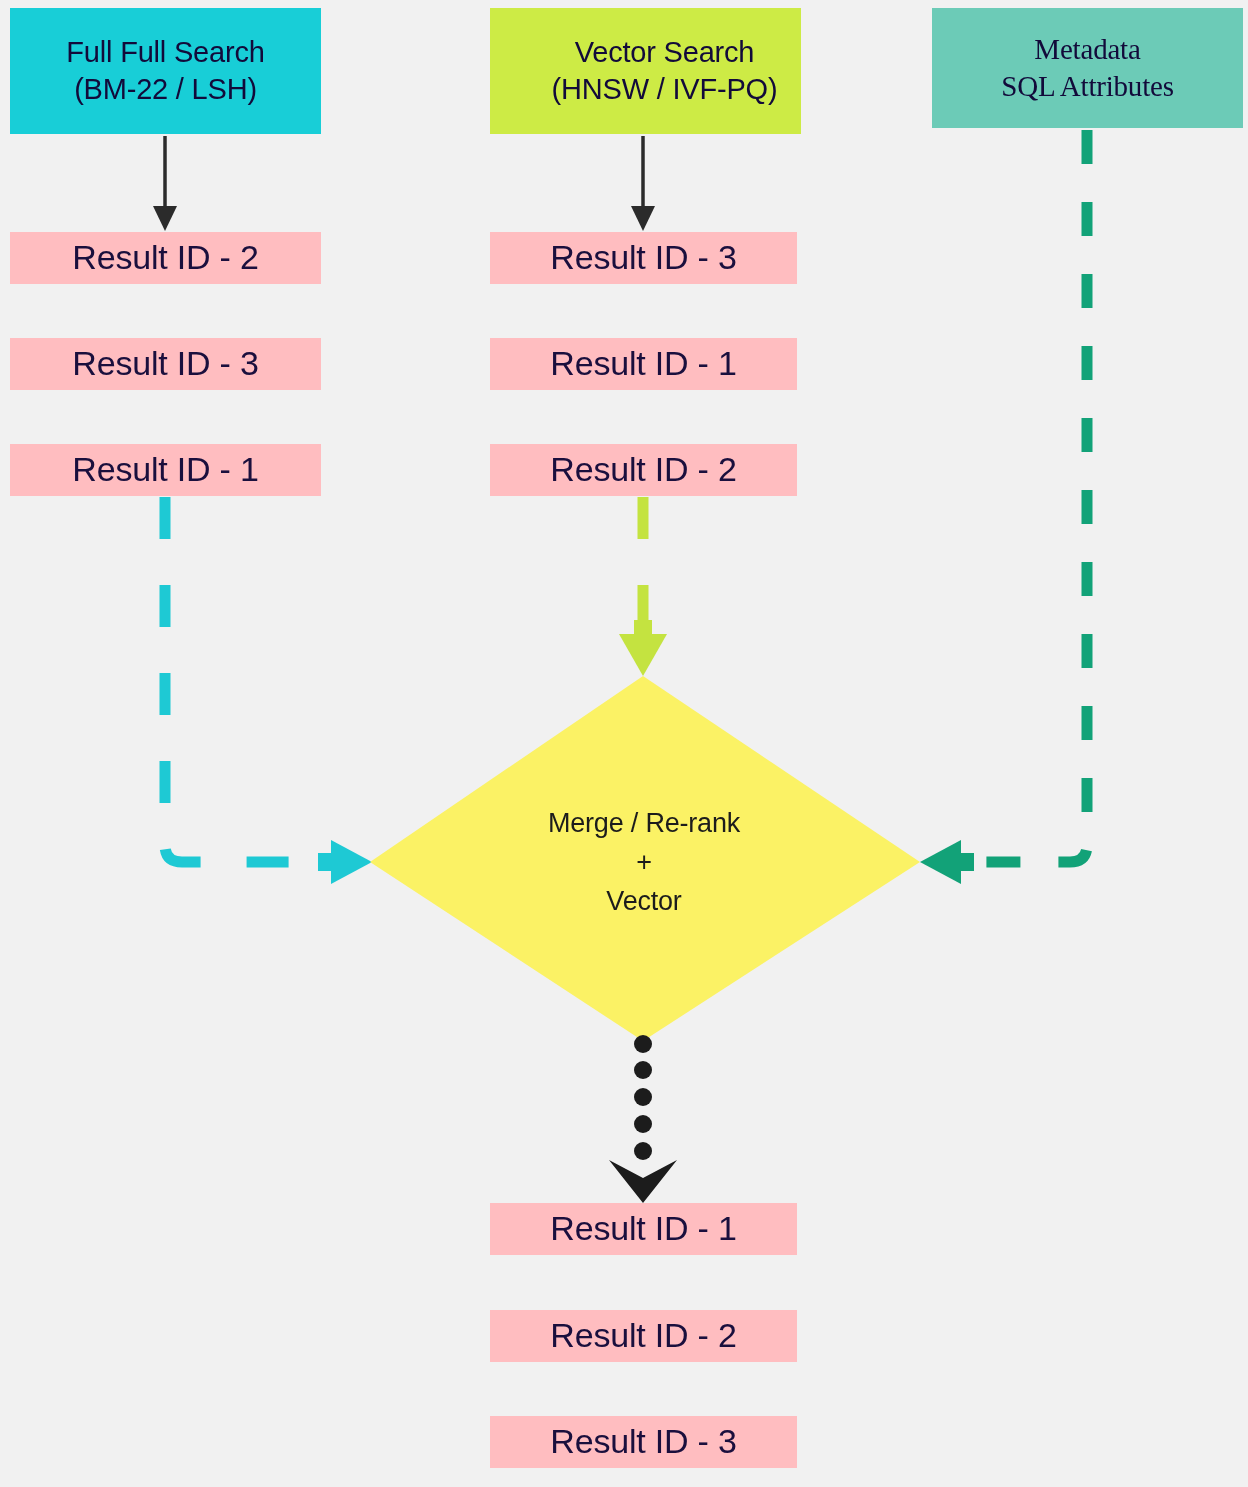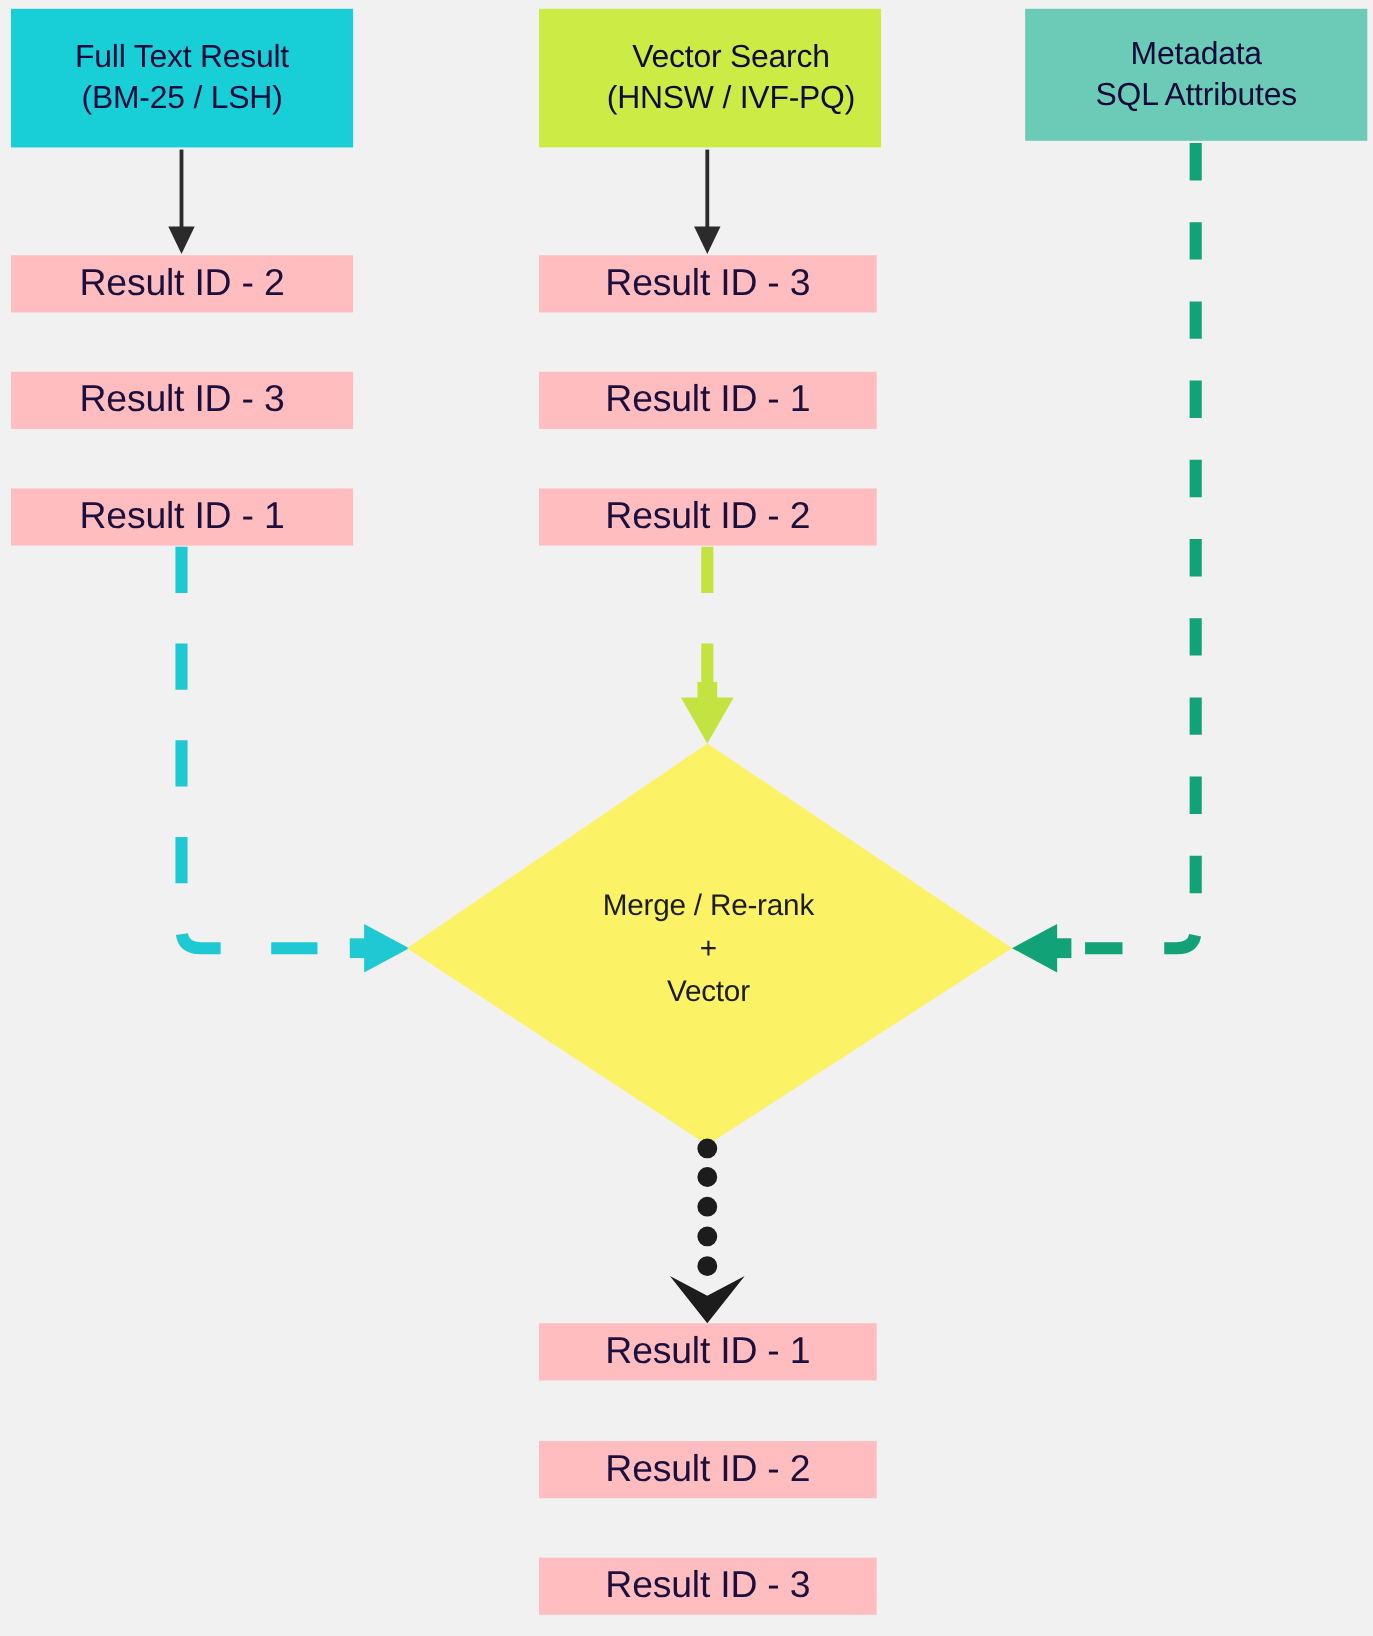--- a/index.html
+++ b/index.html
@@ -59,21 +59,21 @@
     text-align: left;
     color: #1c1c1c;
     font-size: 27px;
     line-height: 1.45;
     letter-spacing: -0.2px;
   }
 
   
   #src-fulltext  { left: 10px;  top: 8px;   width: 311px; height: 126px; background: #18ced7; }
   #src-vector    { left: 490px; top: 8px;   width: 311px; height: 126px; background: #cdeb45; padding-left: 38px; }
-  #src-metadata  { left: 932px; top: 8px;   width: 311px; height: 120px; background: #6ccbb7; }
+  #src-metadata  { left: 932px; top: 8px;   width: 311px; height: 120px; background: #6ccbb7; font-family: Liberation Serif, serif; }
 
   #ft-r1 { left: 10px; top: 232px; width: 311px; height: 52px; }
   #ft-r2 { left: 10px; top: 338px; width: 311px; height: 52px; }
   #ft-r3 { left: 10px; top: 444px; width: 311px; height: 52px; }
 
   #vs-r1 { left: 490px; top: 232px; width: 307px; height: 52px; }
   #vs-r2 { left: 490px; top: 338px; width: 307px; height: 52px; }
   #vs-r3 { left: 490px; top: 444px; width: 307px; height: 52px; }
 
   #out-r1 { left: 490px; top: 1203px; width: 307px; height: 52px; }
@@ -123,22 +123,22 @@
       <circle cx="643" cy="1044" r="9" fill="#1c1c1c"></circle>
       <circle cx="643" cy="1070" r="9" fill="#1c1c1c"></circle>
       <circle cx="643" cy="1097" r="9" fill="#1c1c1c"></circle>
       <circle cx="643" cy="1124" r="9" fill="#1c1c1c"></circle>
       <circle cx="643" cy="1151" r="9" fill="#1c1c1c"></circle>
       <polygon points="643,1203 609,1160 643,1178 677,1160" fill="#1c1c1c"></polygon>
     </g>
   </svg>
 
   <div id="src-fulltext" class="node source-box">
-    <span class="ln">Full Text Result</span>
-    <span class="ln">(BM-25 / LSH)</span>
+    <span class="ln">Full Full Search</span>
+    <span class="ln">(BM-22 / LSH)</span>
   </div>
 
   <div id="src-vector" class="node source-box">
     <span class="ln">Vector Search</span>
     <span class="ln">(HNSW / IVF-PQ)</span>
   </div>
 
   <div id="src-metadata" class="node source-box">
     <span class="ln">Metadata</span>
     <span class="ln">SQL Attributes</span>

